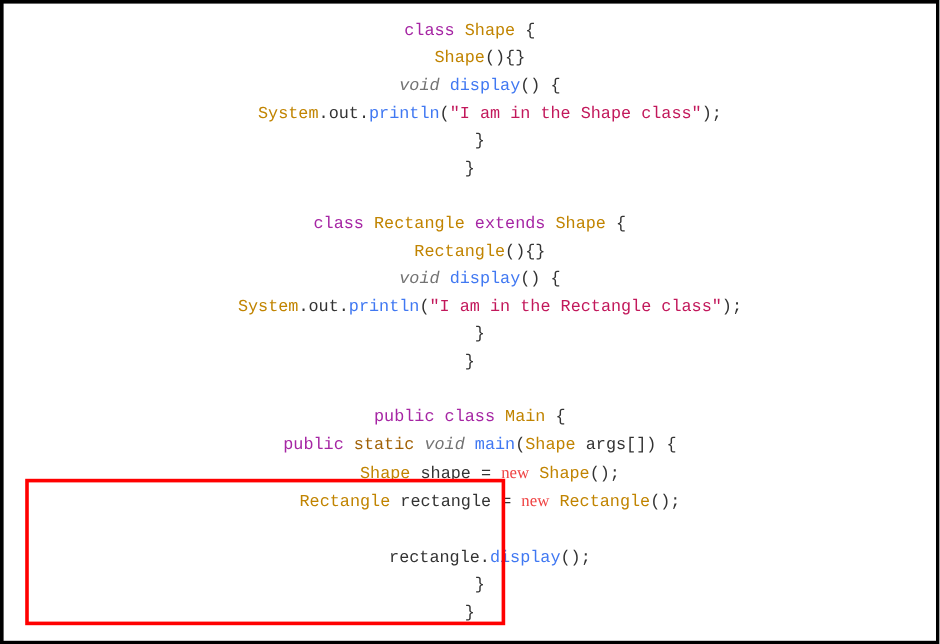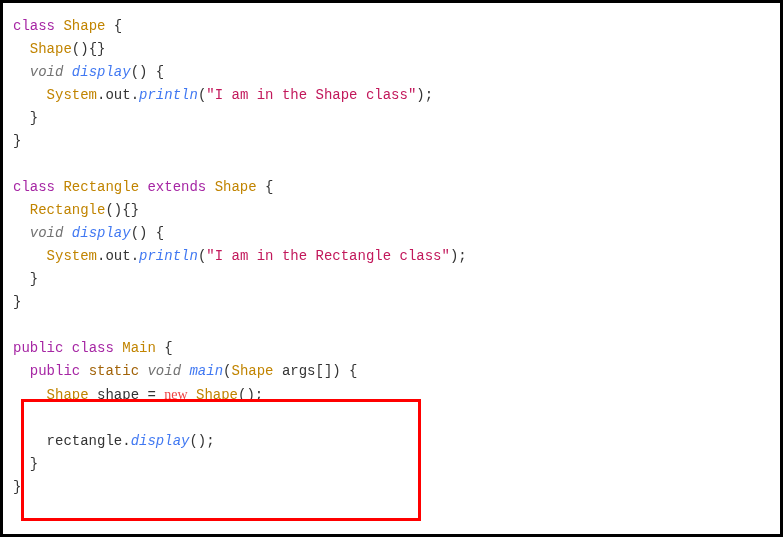--- a/index.html
+++ b/index.html
@@ -13,34 +13,35 @@
       font-size: 14px;
       padding: 0;
     }
     .code-container {
       border: 3px solid #000;
       padding: 12px 10px;
       background: #fff;
       width: 783px;
       height: 537px;
       position: relative;
+      text-align: center;
     }
     .line {
       line-height: 23px;
       white-space: pre;
       color: #333;
     }
     .kw-class { color: #a626a4; }
     .kw-void { color: #737373; font-style: italic; }
     .kw-public { color: #a626a4; }
     .kw-static { color: #a16207; }
     .kw-extends { color: #a626a4; }
     .kw-new { color: #ef4444; font-family: Liberation Serif, serif; }
     .classname { color: #c18401; }
-    .method { color: #4078f2; font-style: italic; }
+    .method { color: #4078f2; }
     .string { color: #c2185b; }
     .highlight-box {
       position: absolute;
       border: 3px solid #ff0000;
       pointer-events: none;
     }
   </style>
 </head>
 <body>
 
@@ -55,19 +56,20 @@
   <div class="line"><span class="kw-class">class</span><span> </span><span class="classname">Rectangle</span><span class="kw-extends"> extends</span><span class="classname"> Shape</span><span> {</span></div>
   <div class="line"><span>  </span><span class="classname">Rectangle</span><span>(){}</span></div>
   <div class="line"><span>  </span><span class="kw-void">void</span><span class="method"> display</span><span>() {</span></div>
   <div class="line"><span>    </span><span class="classname">System</span><span>.</span><span>out</span><span>.</span><span class="method">println</span><span>(</span><span class="string">"I am in the Rectangle class"</span><span>);</span></div>
   <div class="line"><span>  </span><span>}</span></div>
   <div class="line"><span>}</span></div>
   <div class="line"><span> </span></div>
   <div class="line"><span class="kw-public">public</span><span class="kw-class"> class</span><span class="classname"> Main</span><span> {</span></div>
   <div class="line"><span>  </span><span class="kw-public">public</span><span class="kw-static"> static</span><span class="kw-void"> void</span><span class="method"> main</span><span>(</span><span class="classname">Shape</span><span> args[]) {</span></div>
   <div class="line"><span>    </span><span class="classname">Shape</span><span> shape = </span><span class="kw-new">new</span><span class="classname"> Shape</span><span>();</span></div>
+  <div class="line"><span>    </span><span class="classname">Rectangle</span><span> rectangle = </span><span class="kw-new">new</span><span class="classname"> Rectangle</span><span>();</span></div>
   <div class="line"><span> </span></div>
   <div class="line"><span>    </span><span>rectangle</span><span>.</span><span class="method">display</span><span>();</span></div>
   <div class="line"><span>  </span><span>}</span></div>
   <div class="line"><span>}</span></div>
 
   <div class="highlight-box" style="top:396px;left:18px;width:400px;height:122px;"></div>
 </div>
 
 </body></html>

